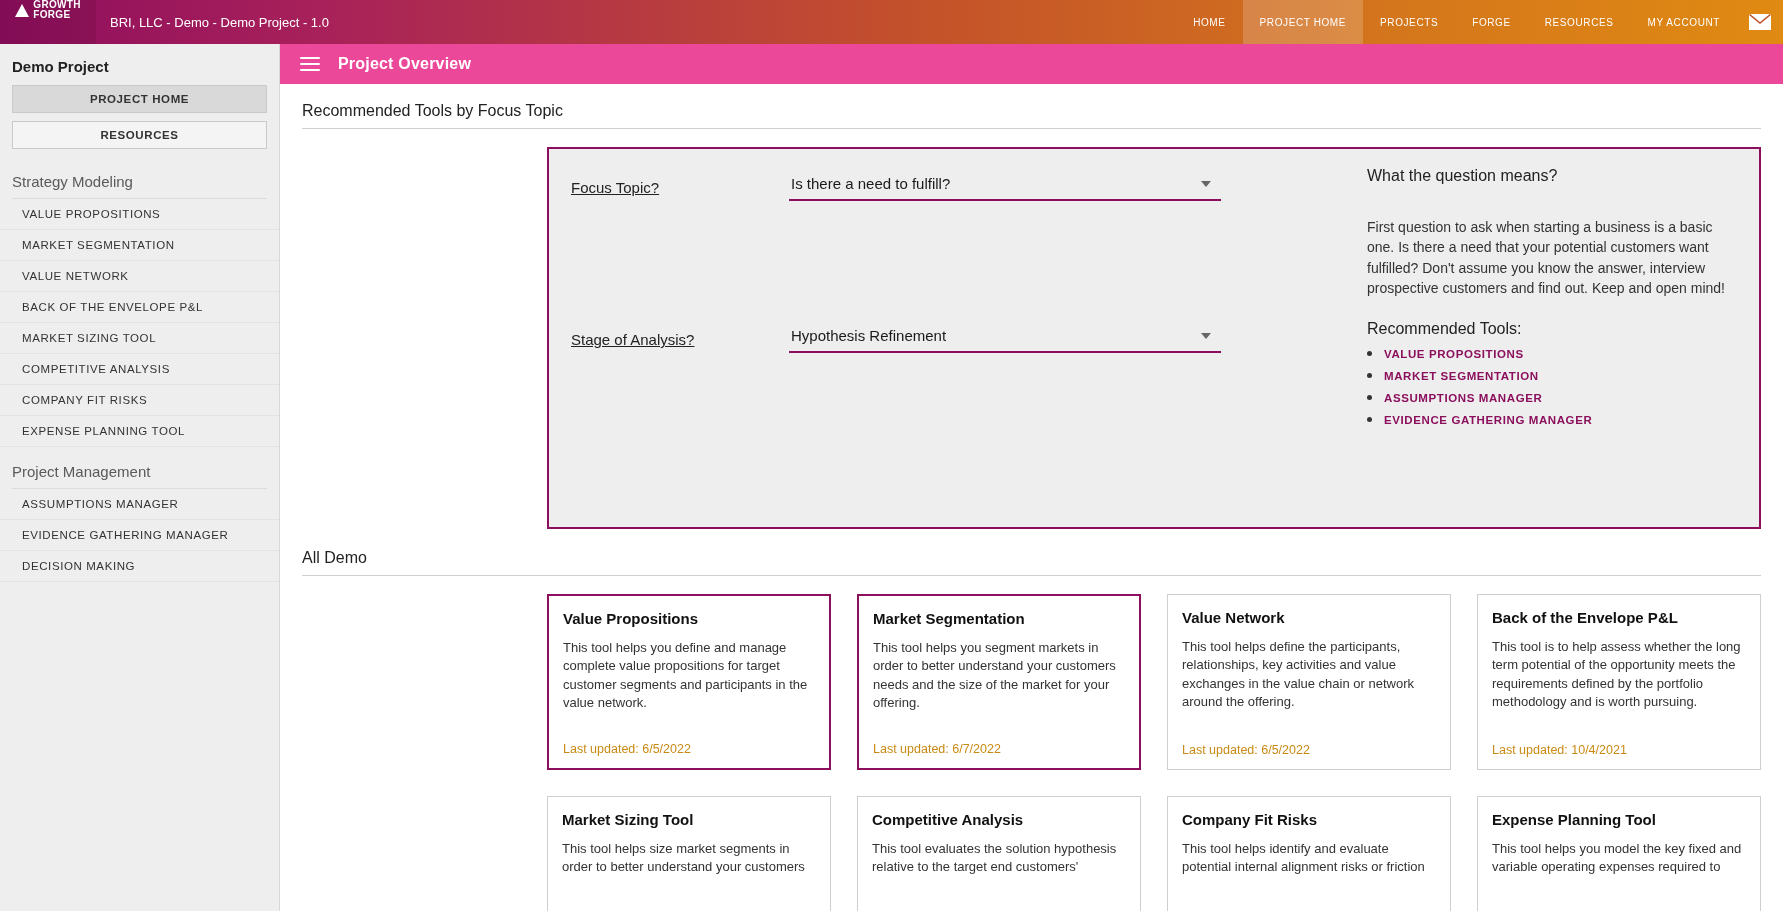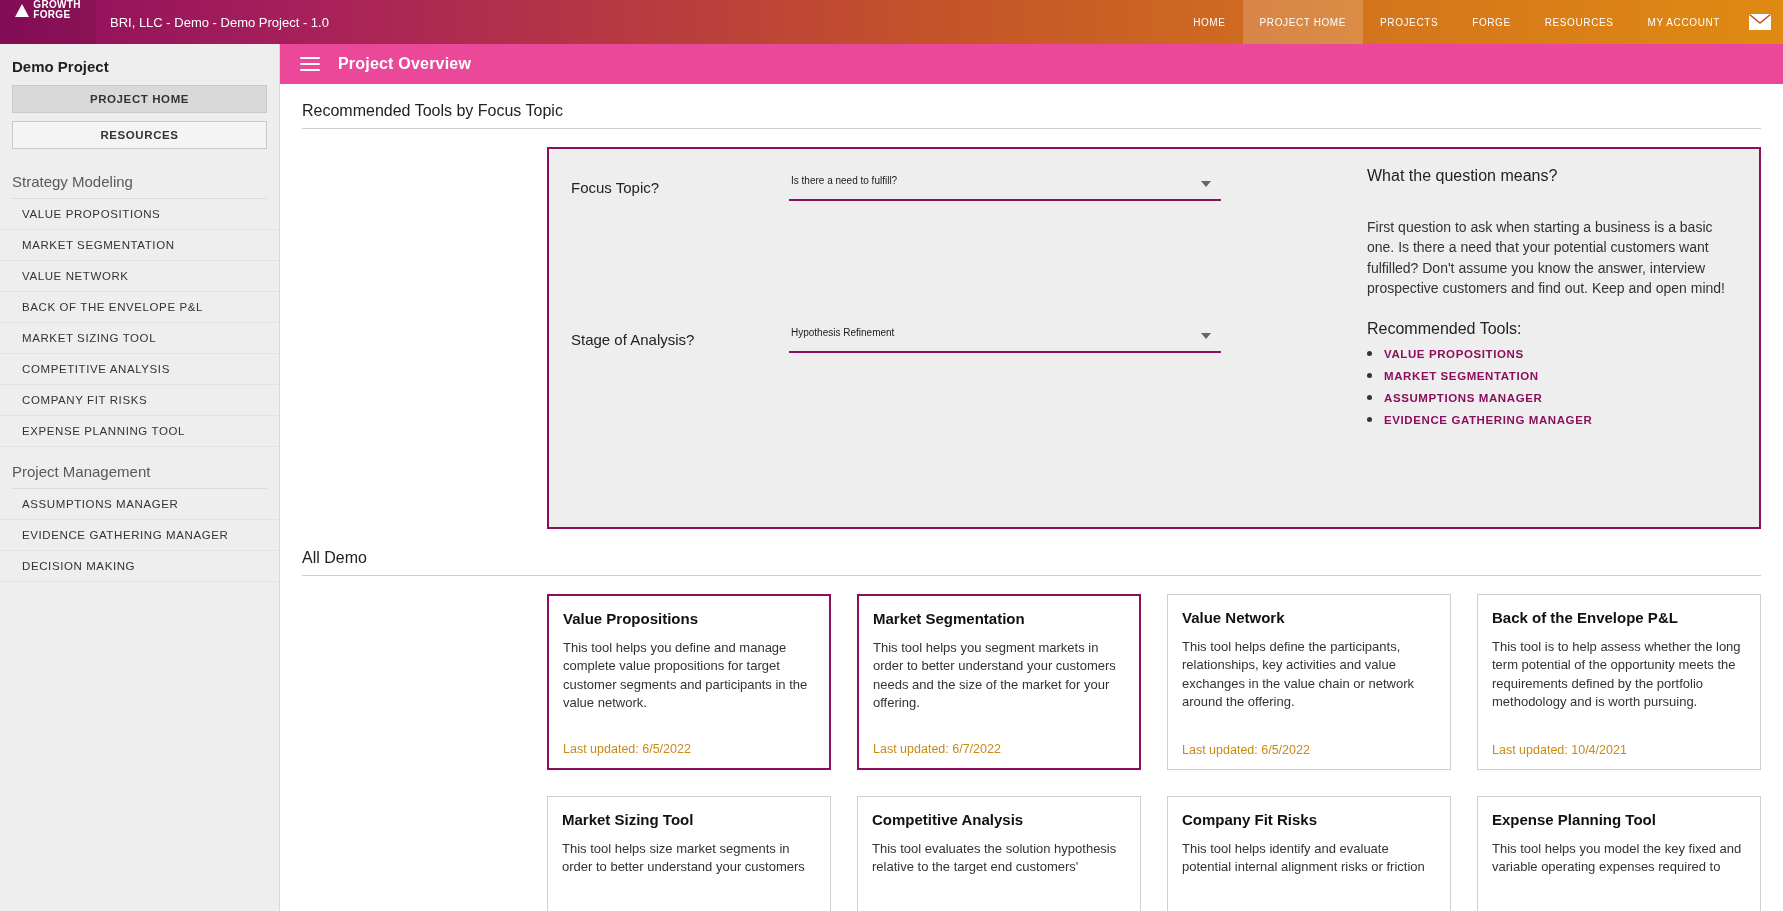--- a/index.html
+++ b/index.html
@@ -99,27 +99,27 @@
     margin: 0 0 0 245px; padding: 18px 22px 22px 22px;
     display: flex; gap: 20px; min-height: 382px;
   }
   .panel-left { flex: 1 1 auto; }
   .panel-right { width: 380px; flex: 0 0 380px; padding-left: 10px; }
 
   .field-row { display: flex; align-items: flex-start; gap: 28px; }
   .field-label {
     font-size: 15px; color: #222; padding-top: 12px; width: 190px;
   }
-  .field-label.underline { }
+  .field-label.underline { text-decoration: underline; }
   .select-wrap {
     position: relative; width: 432px; height: 34px;
     border-bottom: 2px solid #8b0f5c; background: transparent;
   }
   .select-wrap .val {
-    font-size: 10px; color: #1a1a1a; padding: 8px 2px 0 2px; display: block;
+    font-size: 15px; color: #1a1a1a; padding: 8px 2px 0 2px; display: block;
   }
   .caret {
     position: absolute; right: 10px; top: 14px;
     width: 0; height: 0;
     border-left: 5px solid transparent;
     border-right: 5px solid transparent;
     border-top: 6px solid #666;
   }
   .spacer-lg { height: 118px; }
 

